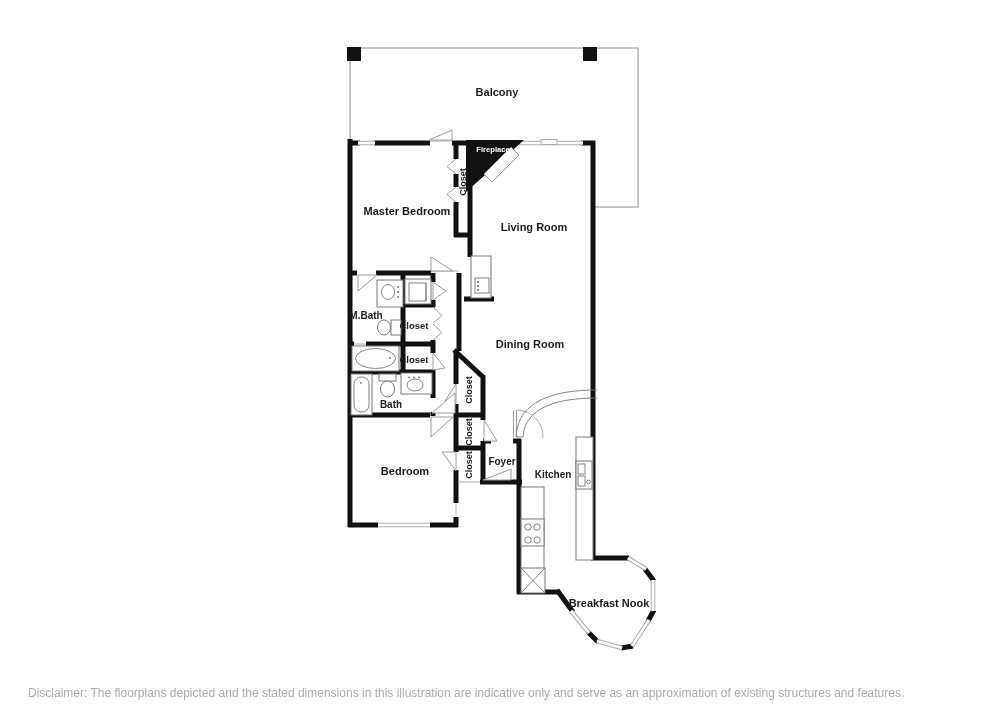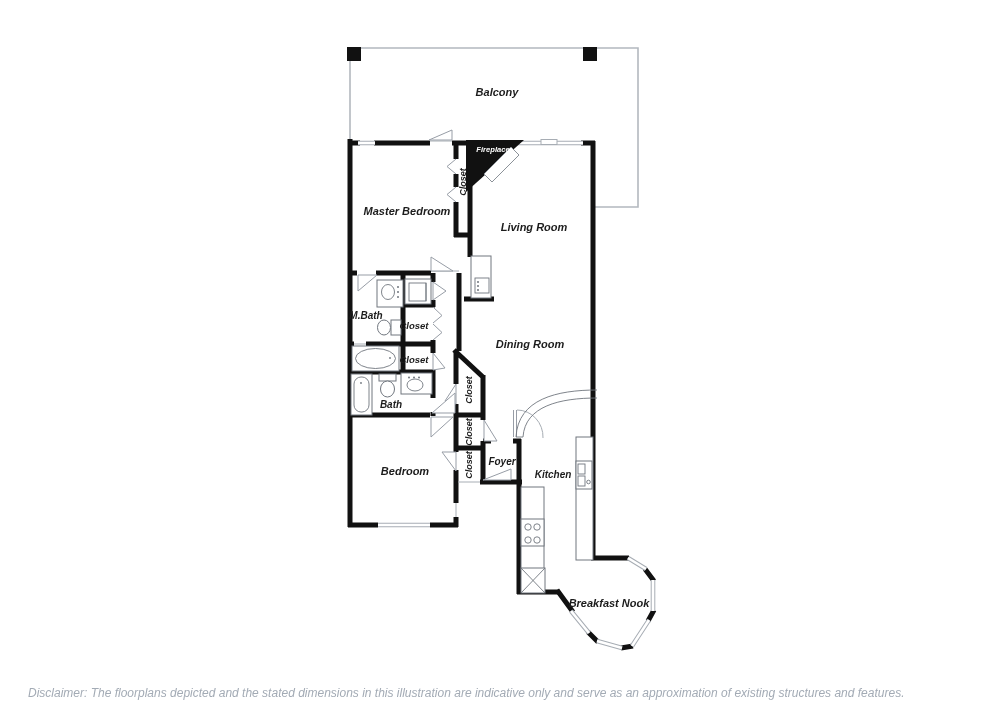--- a/index.html
+++ b/index.html
@@ -1,17 +1,17 @@
 <!DOCTYPE html>
 <html><head>
 <meta charset="utf-8">
 <style>
   html,body{margin:0;padding:0;background:#ffffff;}
   .stage{position:relative;width:1000px;height:707px;background:#ffffff;overflow:hidden;
-         font-family:"Liberation Sans",sans-serif;font-style:italic;}
+         font-family:"Liberation Sans",sans-serif;}
   svg{position:absolute;left:0;top:0;}
   svg text{font-family:"Liberation Sans",sans-serif;}
   .room-label{font-size:11px;font-weight:700;fill:#1c1c1c;text-anchor:middle;}
   .small-label{font-size:10px;font-weight:700;fill:#1c1c1c;text-anchor:middle;}
   .closet-label{font-size:9.5px;font-weight:700;fill:#1c1c1c;text-anchor:middle;}
   .v-label{font-size:9px;font-weight:700;fill:#1c1c1c;text-anchor:middle;}
   .fp-label{font-size:7.6px;font-weight:700;fill:#ffffff;text-anchor:middle;}
   .wall{stroke:#111111;stroke-width:5;fill:none;stroke-linecap:butt;}
   .thinline{stroke:#a7adb4;stroke-width:1;fill:none;}
   .balcony-line{stroke:#b3b8bf;stroke-width:1.6;fill:none;}

